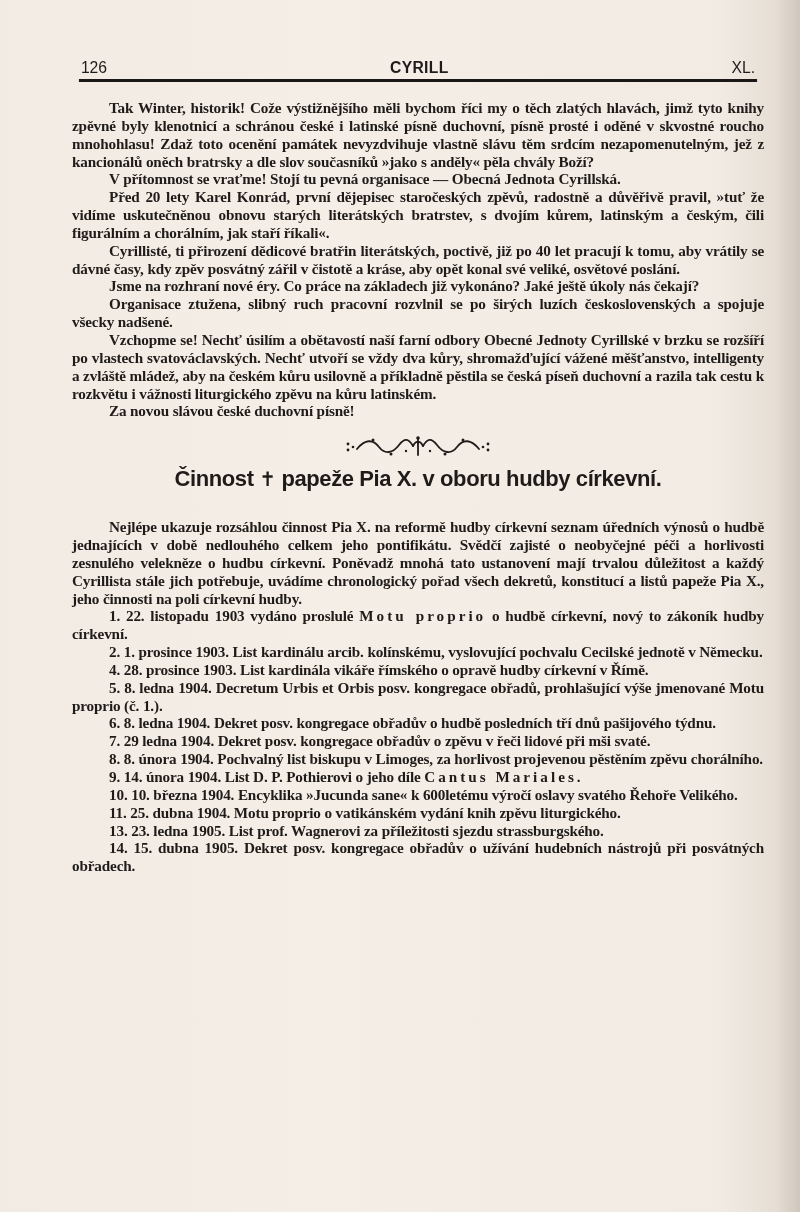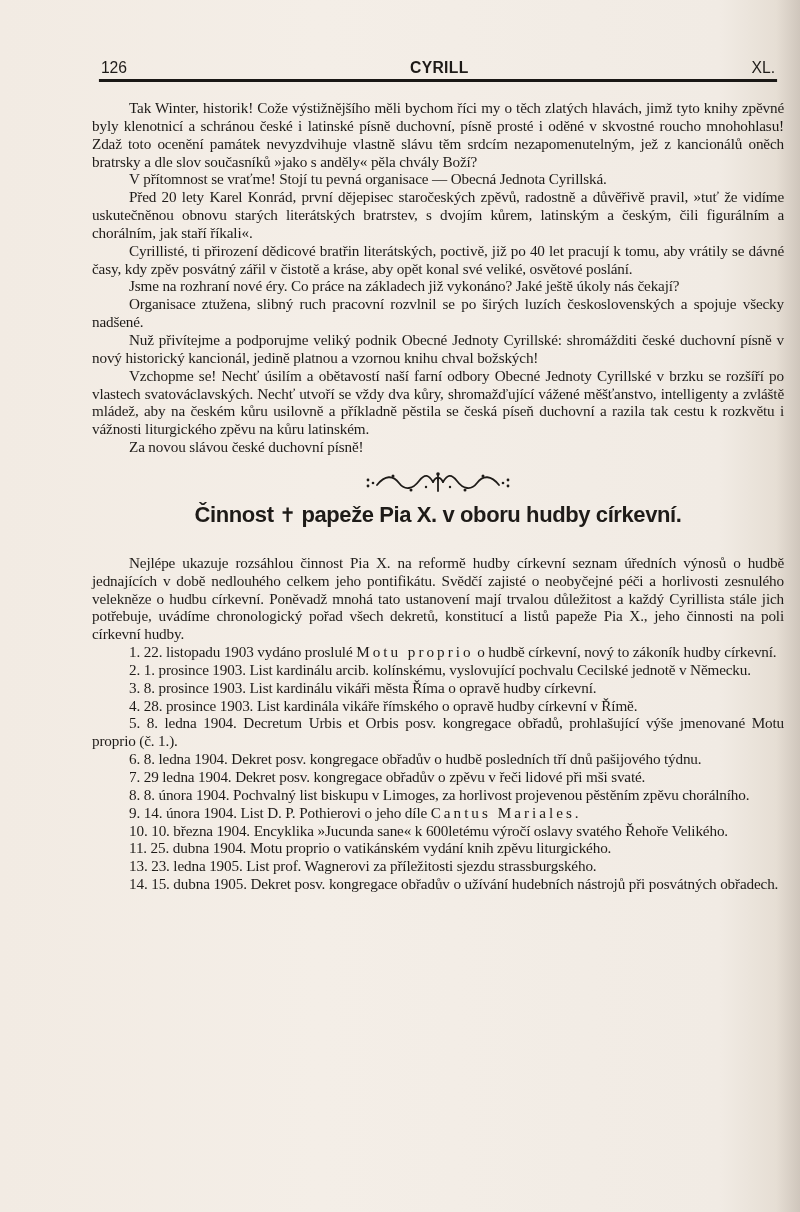--- a/index.html
+++ b/index.html
@@ -4,36 +4,37 @@
 <style>
   html, body { margin: 0; padding: 0; }
   body {
     width: 800px; height: 1212px; overflow: hidden;
     background: linear-gradient(90deg, #f2ebe3 0%, #f4eee7 40%, #f1ebe4 90%, #e6ded4 97%, #cfc6bc 100%);
     font-family: "Liberation Serif", serif;
     color: #1e1b18;
     position: relative;
   }
   .page {
-    position: absolute; left: 92px; top: 58px; width: 692px;
+    position: absolute; left: 72px; top: 58px; width: 692px;
   }
   .header {
     display: flex; justify-content: space-between; align-items: flex-end;
     font-family: "Liberation Sans Narrow", "Liberation Sans", sans-serif;
     font-size: 16px; line-height: 20px; padding: 0 2px 1px 2px;
     border-bottom: 3px solid #1a1816;
     transform: scaleX(0.98);
   }
   .header .title { font-weight: bold; letter-spacing: 0.3px; }
   .body-text {
     margin-top: 17px;
     font-size: 15.2px; line-height: 17.85px;
     text-align: justify;
     font-stretch: condensed;
     letter-spacing: -0.15px;
+    font-weight: bold;
   }
   .body-text p { margin: 0; text-indent: 37px; }
   .spaced { letter-spacing: 3px; }
   .ornament {
     display: block; margin: 15px auto 0 auto; width: 150px; height: 22px;
   }
   .section-title {
     margin: 8px 0 0 0; text-align: center;
     font-family: "Liberation Sans", sans-serif;
     font-weight: bold; font-size: 22px; line-height: 28px;
@@ -53,21 +54,20 @@
     <span>XL.</span>
   </div>
 
   <div class="body-text">
     <p>Tak Winter, historik! Cože výstižnějšího měli bychom říci my o těch zlatých hlavách, jimž tyto knihy zpěvné byly klenotnicí a schránou české i latinské písně duchovní, písně prosté i oděné v skvostné roucho mnohohlasu! Zdaž toto ocenění památek nevyzdvihuje vlastně slávu těm srdcím nezapomenutelným, jež z kancionálů oněch bratrsky a dle slov současníků »jako s anděly« pěla chvály Boží?</p>
     <p>V přítomnost se vraťme! Stojí tu pevná organisace — Obecná Jednota Cyrillská.</p>
     <p>Před 20 lety Karel Konrád, první dějepisec staročeských zpěvů, radostně a důvěřivě pravil, »tuť že vidíme uskutečněnou obnovu starých literátských bratrstev, s dvojím kůrem, latinským a českým, čili figurálním a chorálním, jak staří říkali«.</p>
     <p>Cyrillisté, ti přirození dědicové bratřin literátských, poctivě, již po 40 let pracují k tomu, aby vrátily se dávné časy, kdy zpěv posvátný zářil v čistotě a kráse, aby opět konal své veliké, osvětové poslání.</p>
     <p>Jsme na rozhraní nové éry. Co práce na základech již vykonáno? Jaké ještě úkoly nás čekají?</p>
     <p>Organisace ztužena, slibný ruch pracovní rozvlnil se po širých luzích československých a spojuje všecky nadšené.</p>
-    <p>Nuž přivítejme a podporujme veliký podnik Obecné Jednoty Cyrillské: shromážditi české duchovní písně v nový historický kancionál, jedině platnou a vzornou knihu chval božských!</p>
     <p>Vzchopme se! Nechť úsilím a obětavostí naší farní odbory Obecné Jednoty Cyrillské v brzku se rozšíří po vlastech svatováclavských. Nechť utvoří se vždy dva kůry, shromažďující vážené měšťanstvo, intelligenty a zvláště mládež, aby na českém kůru usilovně a příkladně pěstila se česká píseň duchovní a razila tak cestu k rozkvětu i vážnosti liturgického zpěvu na kůru latinském.</p>
     <p>Za novou slávou české duchovní písně!</p>
   </div>
 
   <svg class="ornament" viewBox="0 0 150 22">
     <g fill="none" stroke="#1e1b18" stroke-width="1.8" stroke-linecap="round">
       <path d="M14 14 C22 4, 30 4, 36 12 S50 18, 56 10 S66 4, 70 11"></path>
       <path d="M136 14 C128 4, 120 4, 114 12 S100 18, 94 10 S84 4, 80 11"></path>
       <path d="M75 3 L75 20"></path>
       <path d="M70 11 C72 7, 74 6, 75 8 C76 6, 78 7, 80 11"></path>
@@ -93,21 +93,20 @@
     <span>Činnost</span>
     <span class="cross">✝</span>
     <span>papeže Pia X. v oboru hudby církevní.</span>
   </h2>
 
   <div class="body-text section-body">
     <p>Nejlépe ukazuje rozsáhlou činnost Pia X. na reformě hudby církevní seznam úředních výnosů o hudbě jednajících v době nedlouhého celkem jeho pontifikátu. Svědčí zajisté o neobyčejné péči a horlivosti zesnulého velekněze o hudbu církevní. Poněvadž mnohá tato ustanovení mají trvalou důležitost a každý Cyrillista stále jich potřebuje, uvádíme chronologický pořad všech dekretů, konstitucí a listů papeže Pia X., jeho činnosti na poli církevní hudby.</p>
     <div class="list">
       <p><span>1. 22. listopadu 1903 vydáno proslulé </span><span class="spaced">Motu proprio</span><span> o hudbě církevní, nový to zákoník hudby církevní.</span></p>
       <p><span>2. 1. prosince 1903. List kardinálu arcib. kolínskému, vyslovující pochvalu Cecilské jednotě v Německu.</span></p>
-      <p><span>3. 8. prosince 1903. List kardinálu vikáři města Říma o opravě hudby církevní.</span></p>
       <p><span>4. 28. prosince 1903. List kardinála vikáře římského o opravě hudby církevní v Římě.</span></p>
       <p><span>5. 8. ledna 1904. Decretum Urbis et Orbis posv. kongregace obřadů, prohlašující výše jmenované Motu proprio (č. 1.).</span></p>
       <p><span>6. 8. ledna 1904. Dekret posv. kongregace obřadův o hudbě posledních tří dnů pašijového týdnu.</span></p>
       <p><span>7. 29 ledna 1904. Dekret posv. kongregace obřadův o zpěvu v řeči lidové při mši svaté.</span></p>
       <p><span>8. 8. února 1904. Pochvalný list biskupu v Limoges, za horlivost projevenou pěstěním zpěvu chorálního.</span></p>
       <p><span>9. 14. února 1904. List D. P. Pothierovi o jeho díle </span><span class="spaced">Cantus Mariales</span><span>.</span></p>
       <p><span>10. 10. března 1904. Encyklika »Jucunda sane« k 600letému výročí oslavy svatého Řehoře Velikého.</span></p>
       <p><span>11. 25. dubna 1904. Motu proprio o vatikánském vydání knih zpěvu liturgického.</span></p>
       <p><span>13. 23. ledna 1905. List prof. Wagnerovi za příležitosti sjezdu strassburgského.</span></p>
       <p><span>14. 15. dubna 1905. Dekret posv. kongregace obřadův o užívání hudebních nástrojů při posvátných obřadech.</span></p>

